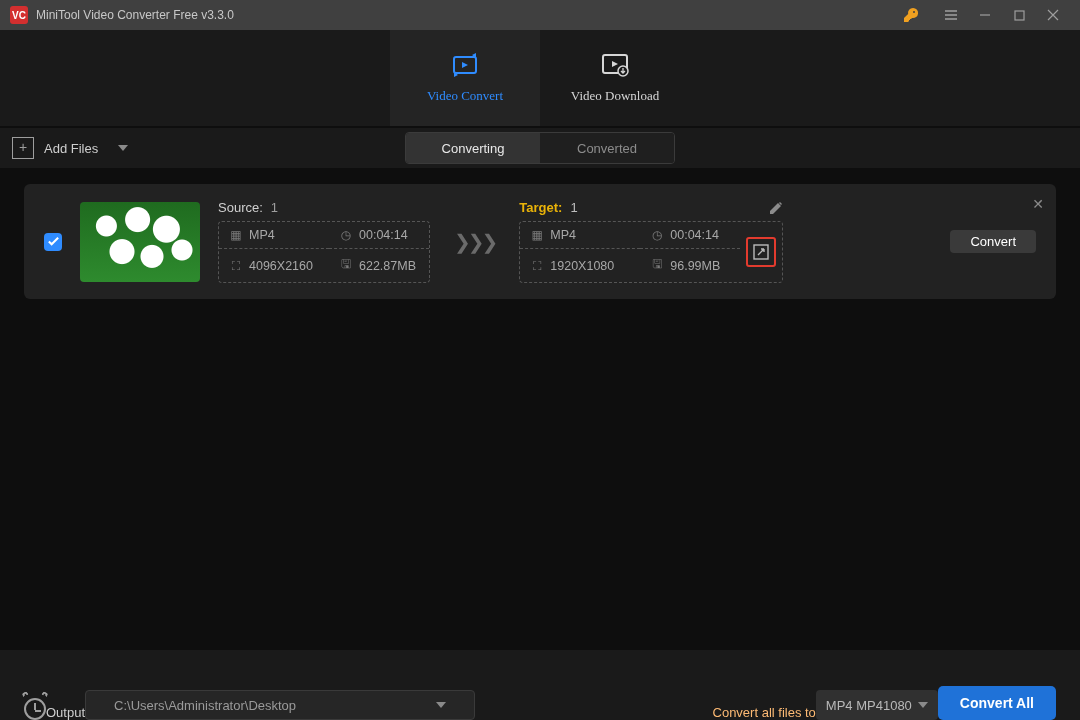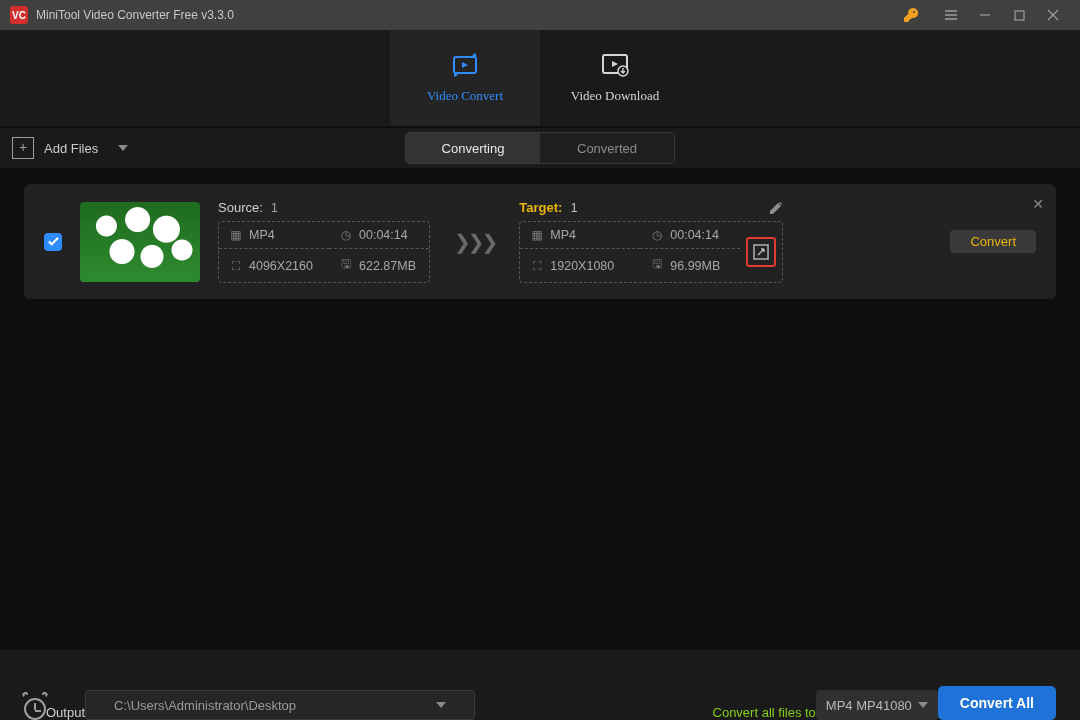--- a/index.html
+++ b/index.html
@@ -145,21 +145,21 @@
   width:30px; height:30px;
   display:flex; align-items:center; justify-content:center;
   color:#bbb;
   margin: 0 6px;
 }
 .settings-highlight {
   border:2.5px solid #e33b2e;
   border-radius:3px;
 }
 .convert-btn {
-  background:#3a3a3a; color:#eab308;
+  background:#3a3a3a; color:#ffffff;
   padding:4px 20px; border-radius:4px;
   font-size:13px; font-weight:500;
 }
 .filecard .close {
   position:absolute; right:12px; top:12px;
   color:#8a8a8a; font-size:14px;
 }
 
 .footer {
   position:absolute; left:0; right:0; bottom:0;
@@ -180,21 +180,21 @@
 .clockbell.r{right:-2px;transform:rotate(25deg);}
 .output-label { color:#cfcfcf; font-size:13px; }
 .output-select {
   flex:0 0 390px;
   height:30px; background:#262626;
   border:1px solid #3a3a3a; border-radius:4px;
   display:flex; align-items:center; justify-content:space-between;
   padding:0 28px; color:#9a9a9a;
 }
 .footer .spacer{flex:1;}
-.convertto-label{color:#84cc16;}
+.convertto-label{color:#fdba74;}
 .format-select{
   height:30px; background:#303030;
   border-radius:4px;
   display:flex; align-items:center;
   padding:0 10px; gap:6px; color:#b8b8b8;
 }
 .convertall{
   background:#1f72d8; color:#fff; font-weight:600;
   padding:9px 22px; border-radius:5px; font-size:14px;
 }

